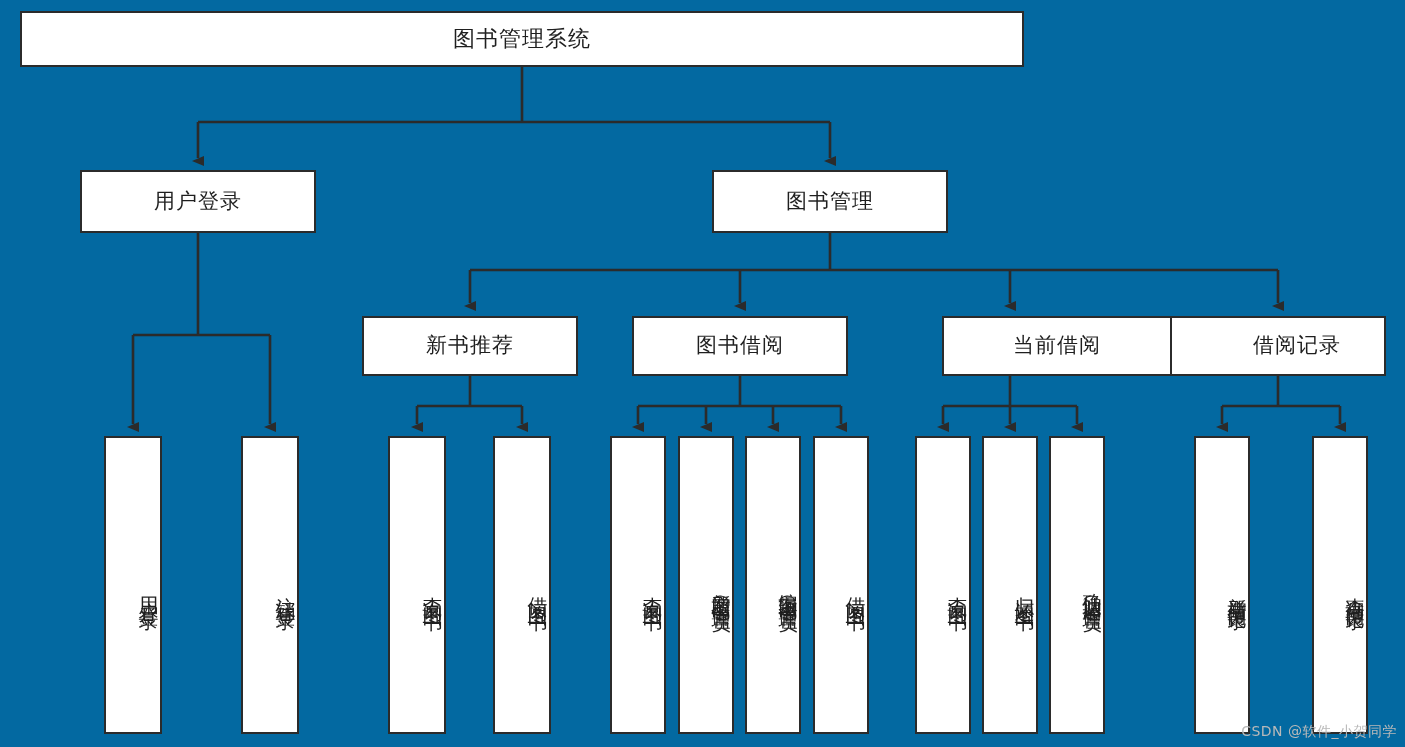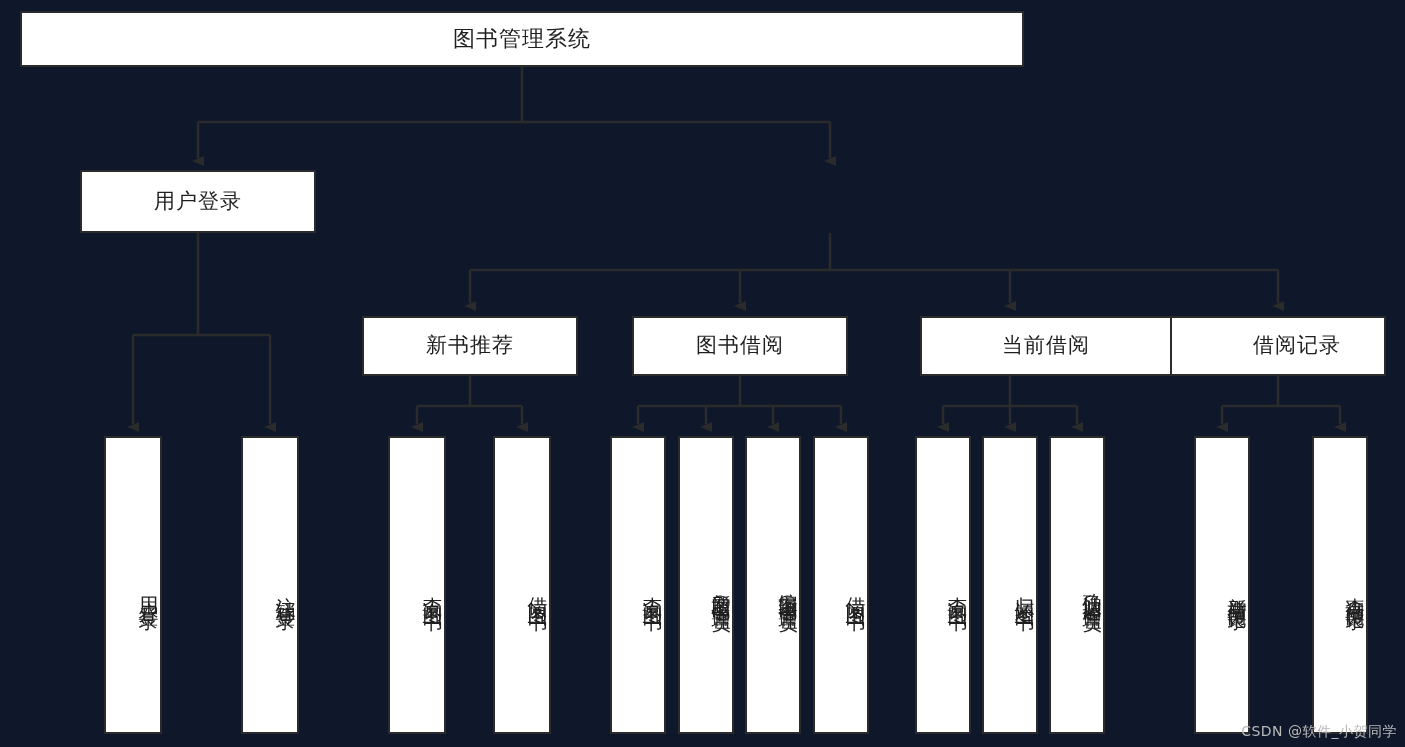--- a/index.html
+++ b/index.html
@@ -9,21 +9,21 @@
     background: #ffffff;
   }
   body {
     font-family: "DejaVu Sans", "Liberation Sans", sans-serif;
     color: #1a1a1a;
   }
   #canvas {
     position: relative;
     width: 1405px;
     height: 747px;
-    background: #0f172a;
+    background: #0369a1;
     overflow: hidden;
   }
   svg#wires {
     position: absolute;
     left: 0;
     top: 0;
     width: 1405px;
     height: 747px;
     pointer-events: none;
   }
@@ -121,24 +121,25 @@
       <path d="M1278,376 L1278,406"></path>
       <path d="M1222,406 L1340,406"></path>
       <path d="M1222,406 L1222,424" marker-end="url(#arrow)"></path>
       <path d="M1340,406 L1340,424" marker-end="url(#arrow)"></path>
     </g>
   </svg>
 
   <div class="node horiz root" style="left:20px; top:11px; width:1004px; height:56px;">图书管理系统</div>
 
   <div class="node horiz" style="left:80px; top:170px; width:236px; height:63px;">用户登录</div>
+  <div class="node horiz" style="left:712px; top:170px; width:236px; height:63px;">图书管理</div>
 
   <div class="node horiz" style="left:362px; top:316px; width:216px; height:60px;">新书推荐</div>
   <div class="node horiz" style="left:632px; top:316px; width:216px; height:60px;">图书借阅</div>
-  <div class="node horiz" style="left:920px; top:316px; width:252px; height:60px;text-align:right;">当前借阅</div>
+  <div class="node horiz" style="left:942px; top:316px; width:230px; height:60px;text-align:right;">当前借阅</div>
   <div class="node horiz" style="left:1170px; top:316px; width:216px; height:60px;padding-left:38px;">借阅记录</div>
 
   <div class="node vert" style="left:104px; top:436px; width:58px; height:298px;">用户登录</div>
   <div class="node vert" style="left:241px; top:436px; width:58px; height:298px;">注销登录</div>
 
   <div class="node vert" style="left:388px; top:436px; width:58px; height:298px;">查询图书</div>
   <div class="node vert" style="left:493px; top:436px; width:58px; height:298px;">借阅图书</div>
 
   <div class="node vert" style="left:610px; top:436px; width:56px; height:298px;">查询图书</div>
   <div class="node vert tall" style="left:678px; top:436px; width:56px; height:298px;">新增图书（管理员）</div>

